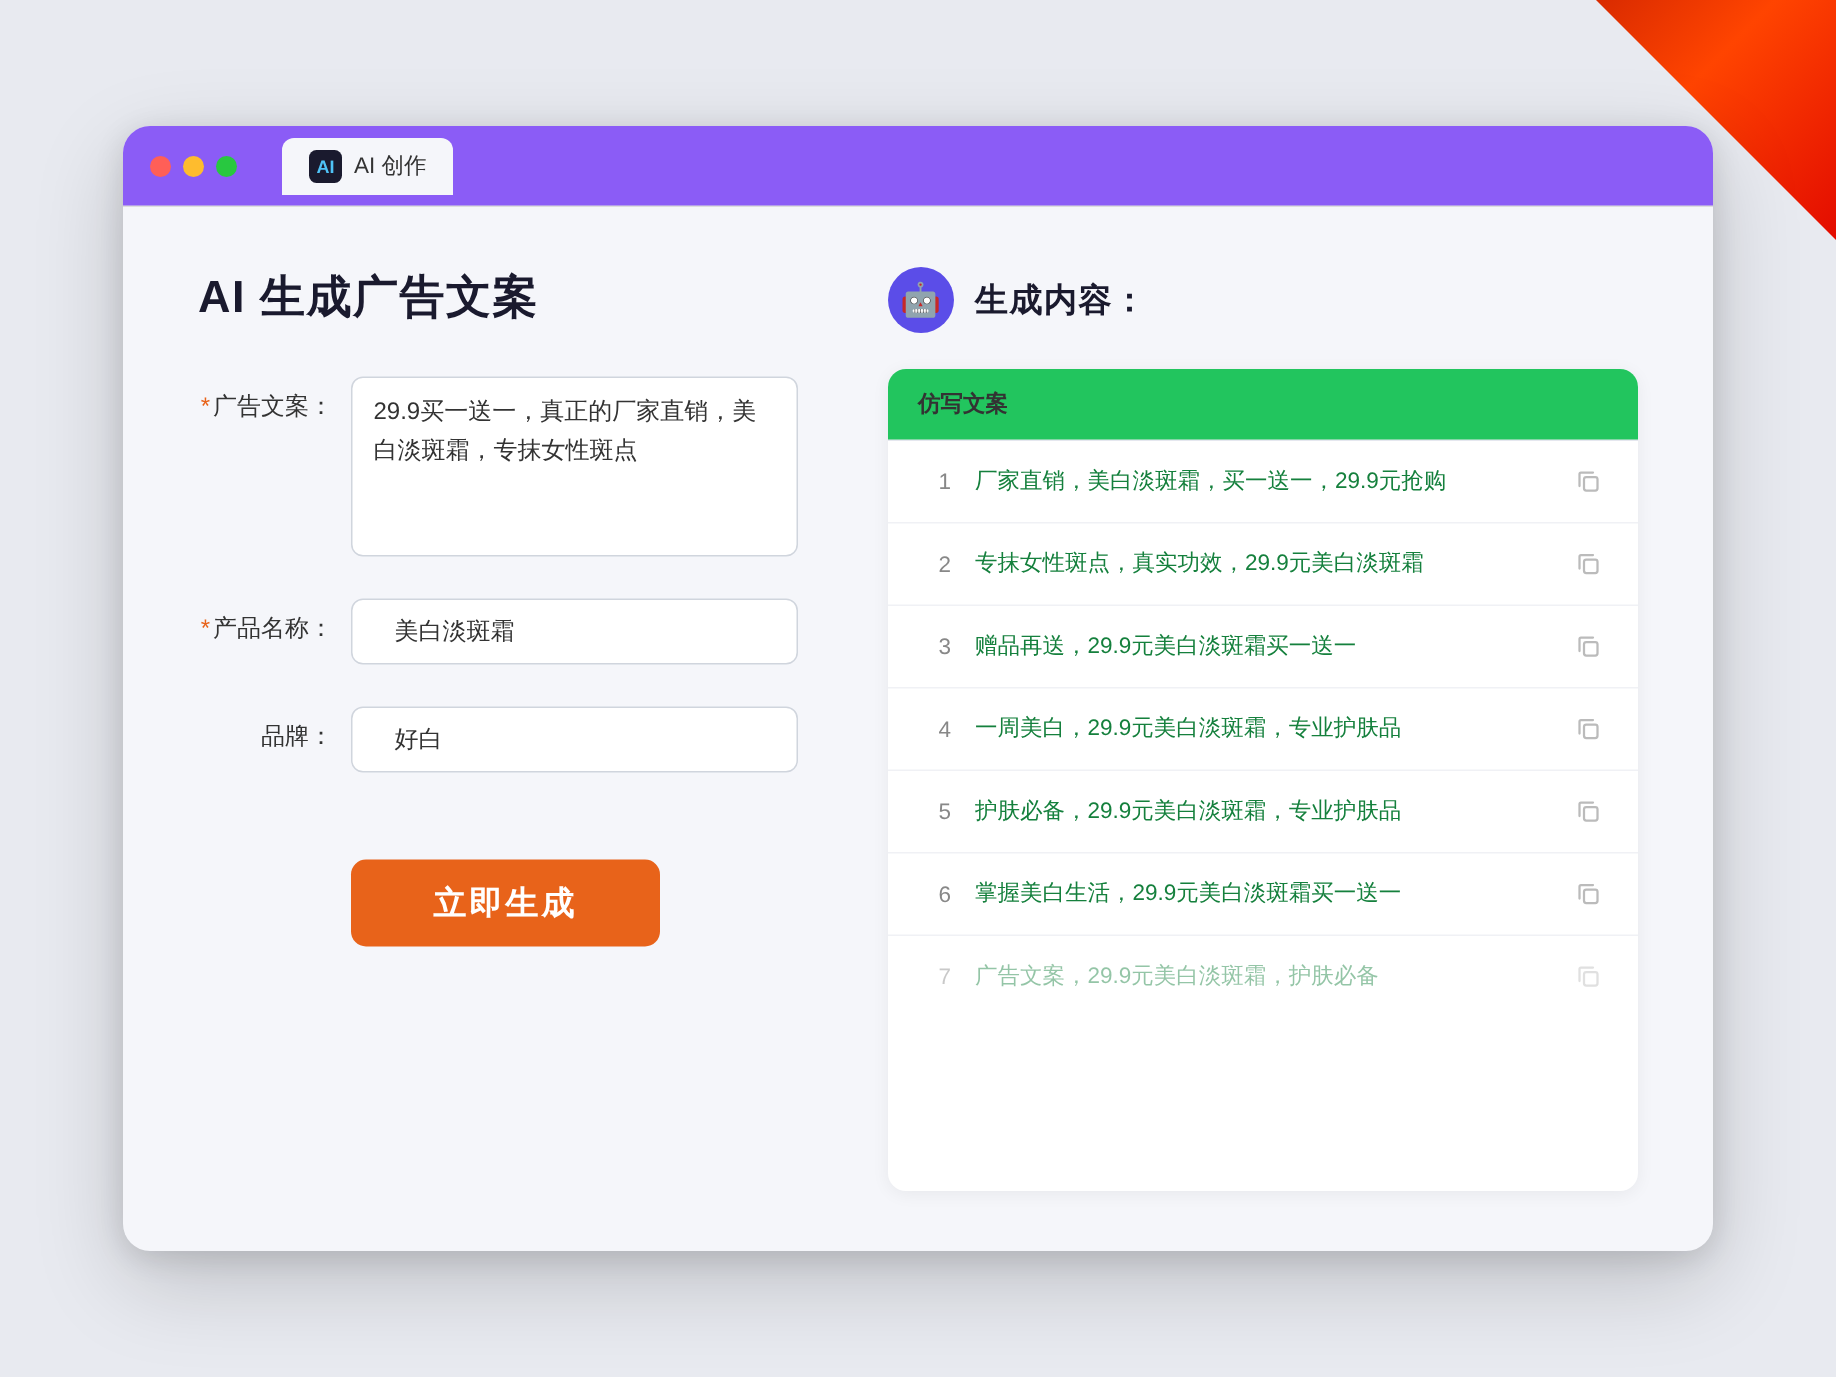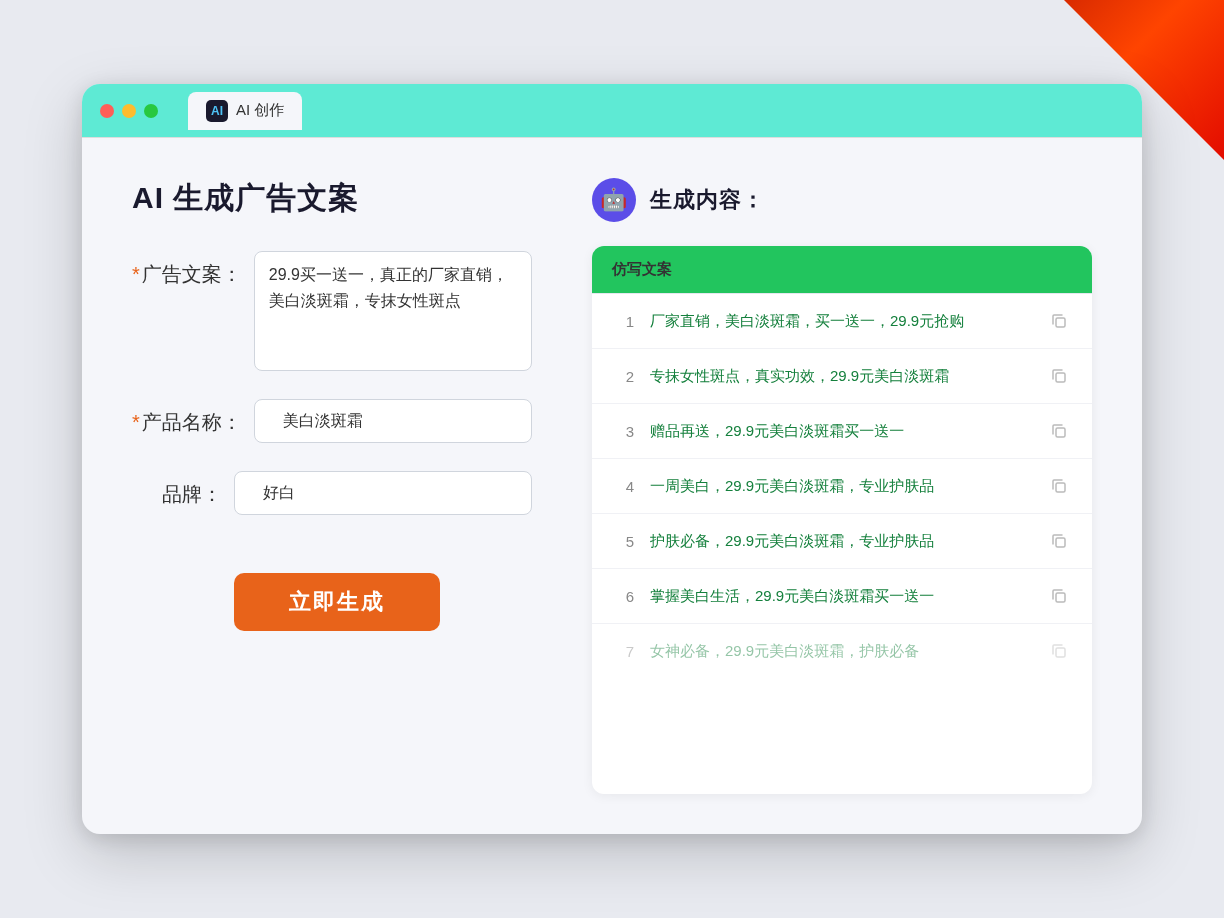--- a/index.html
+++ b/index.html
@@ -44,21 +44,21 @@
       border-radius: 18px;
       box-shadow: 0 20px 60px rgba(0,0,0,0.18), 0 4px 20px rgba(0,0,0,0.12);
       overflow: hidden;
       position: relative;
       z-index: 1;
     }
 
     
     .browser-titlebar {
       height: 54px;
-      background: #5eead4;
+      background: #8b5cf6;
       display: flex;
       align-items: center;
       padding: 0 18px;
       border-bottom: 1px solid #ddd;
       gap: 12px;
     }
     .traffic-lights {
       display: flex;
       gap: 8px;
       align-items: center;
@@ -128,21 +128,21 @@
     }
 
     .form-group {
       display: flex;
       align-items: flex-start;
       margin-bottom: 28px;
       gap: 12px;
     }
 
     .form-label {
-      font-size: 20px;
+      font-size: 16px;
       color: #333;
       min-width: 90px;
       text-align: right;
       padding-top: 10px;
       white-space: nowrap;
     }
     .form-label-required::before {
       content: '*';
       color: #e8631a;
       margin-right: 2px;
@@ -435,21 +435,21 @@
       <span class="row-text">掌握美白生活，29.9元美白淡斑霜买一送一</span>
       <span class="copy-icon" title="复制">
         <svg width="16" height="16" viewBox="0 0 16 16" fill="currentColor">
           <rect x="5" y="5" width="9" height="9" rx="1.5" fill="none" stroke="currentColor" stroke-width="1.5"></rect>
           <path d="M2 11V3a1 1 0 011-1h8" stroke="currentColor" stroke-width="1.5" fill="none" stroke-linecap="round"></path>
         </svg>
       </span>
     </div>
             <div class="result-row faded">
       <span class="row-number">7</span>
-      <span class="row-text">女神必备，29.9元美白淡斑霜，护肤必备</span>
+      <span class="row-text">广告文案，29.9元美白淡斑霜，护肤必备</span>
       <span class="copy-icon" title="复制">
         <svg width="16" height="16" viewBox="0 0 16 16" fill="currentColor">
           <rect x="5" y="5" width="9" height="9" rx="1.5" fill="none" stroke="currentColor" stroke-width="1.5"></rect>
           <path d="M2 11V3a1 1 0 011-1h8" stroke="currentColor" stroke-width="1.5" fill="none" stroke-linecap="round"></path>
         </svg>
       </span>
     </div>
           </div>
       </div>
     </div>

